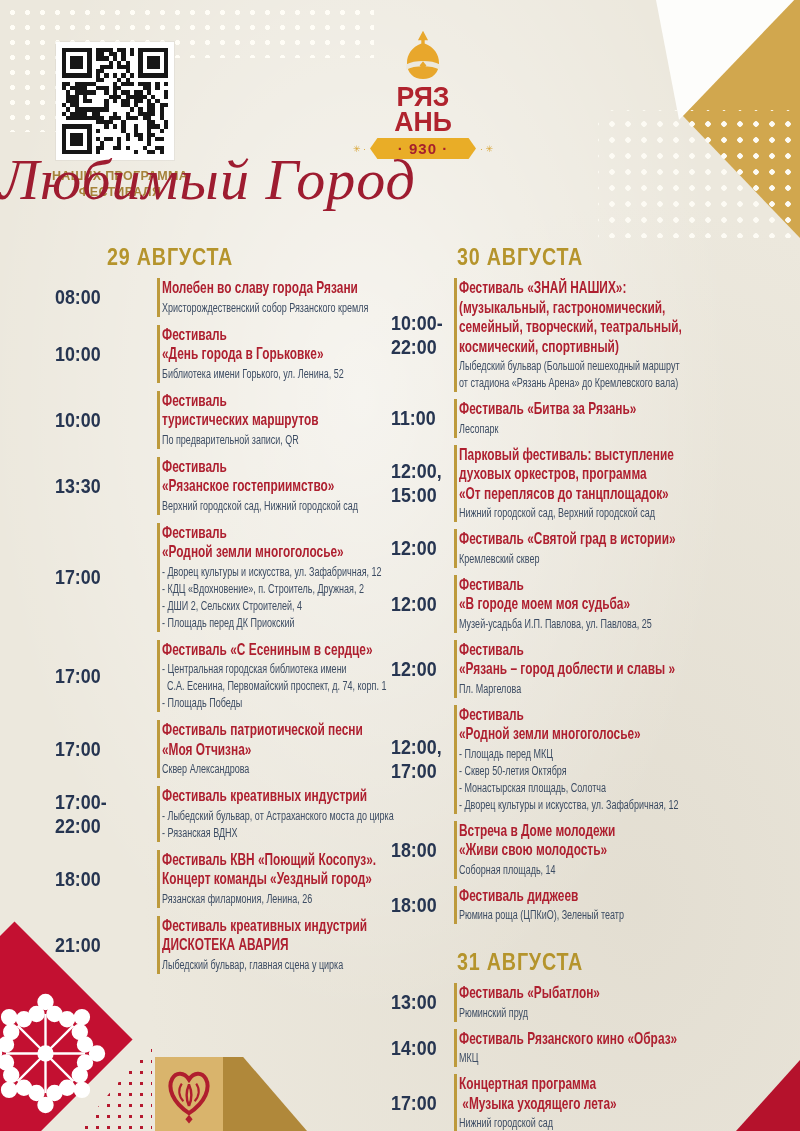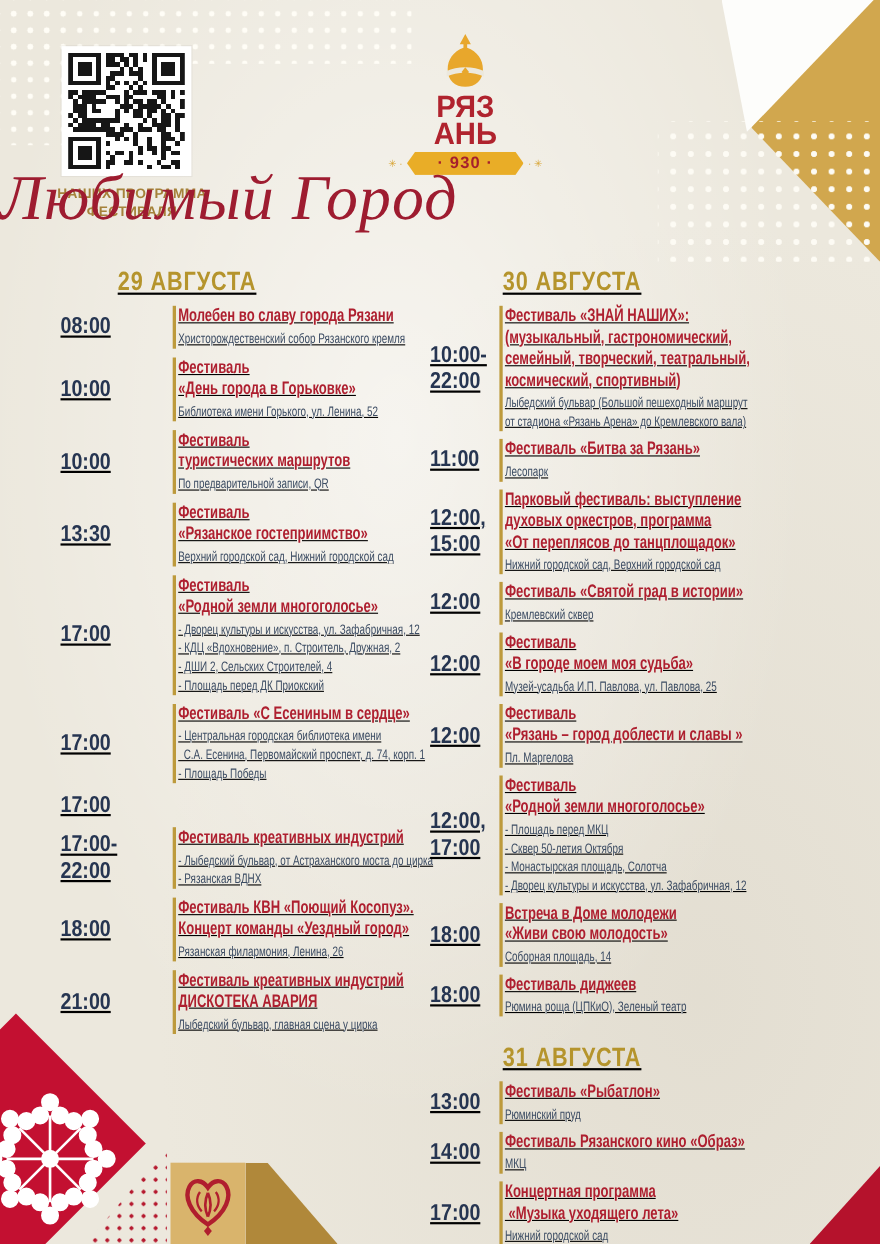--- a/index.html
+++ b/index.html
@@ -45,21 +45,21 @@
   .logo svg.dome{width:52px;height:54px;display:block;margin:0 auto;}
   .logo .city{color:#b0232e;font-weight:bold;font-size:28px;line-height:25px;letter-spacing:0;
     transform:scaleX(.95);transform-origin:50% 0;}
   .badge-row{margin-top:4px;display:flex;align-items:center;justify-content:center;gap:4px;}
   .badge{width:106px;height:21px;background:#e9ad27;color:#a51f2d;font-weight:bold;font-size:15px;
     line-height:21px;letter-spacing:1px;clip-path:polygon(7% 0,93% 0,100% 50%,93% 100%,7% 100%,0 50%);}
   .badge-orn{color:#d8a433;font-size:9px;}
   .script-title{position:absolute;left:0;top:146px;width:712px;text-align:left;z-index:3;
     font-family:Liberation Serif, serif;font-style:italic;font-size:58px;color:#9e1c30;letter-spacing:1px;}
   
-  .col{position:absolute;top:245px;z-index:3;text-decoration:underline;}
+  .col{position:absolute;top:245px;z-index:3;}
   .col-left{left:55px;width:340px;}
   .col-right{left:391px;width:409px;}
   .date-header{color:#b5942c;font-weight:bold;font-size:24px;line-height:24px;margin-bottom:9px;
     white-space:pre;transform:scaleX(.82);transform-origin:0 0;letter-spacing:1px;}
   .col-left .date-header{margin-left:52px;}
   .col-right .date-header{margin-left:66px;}
   .date-header.second{margin-top:26px;}
   .event{display:flex;align-items:center;margin-bottom:8px;}
   .col-right .event{margin-bottom:7px;}
   .time{flex:none;color:#263551;font-weight:bold;font-size:21px;line-height:24px;white-space:pre;
@@ -503,20 +503,25 @@
         <div class="time">17:00</div>
         <div class="body">
           <div class="title">Фестиваль «С Есениным в сердце»</div>
           <div class="venue">- Центральная городская библиотека имени
   С.А. Есенина, Первомайский проспект, д. 74, корп. 1
 - Площадь Победы</div>
         </div>
       </div>
       <div class="event">
         <div class="time">17:00</div>
+        <div class="body">
+          <div class="title">Фестиваль патриотической песни
+«Моя Отчизна»</div>
+          <div class="venue">Сквер Александрова</div>
+        </div>
       </div>
       <div class="event">
         <div class="time">17:00-
 22:00</div>
         <div class="body">
           <div class="title">Фестиваль креативных индустрий</div>
           <div class="venue">- Лыбедский бульвар, от Астраханского моста до цирка
 - Рязанская ВДНХ</div>
         </div>
       </div>

